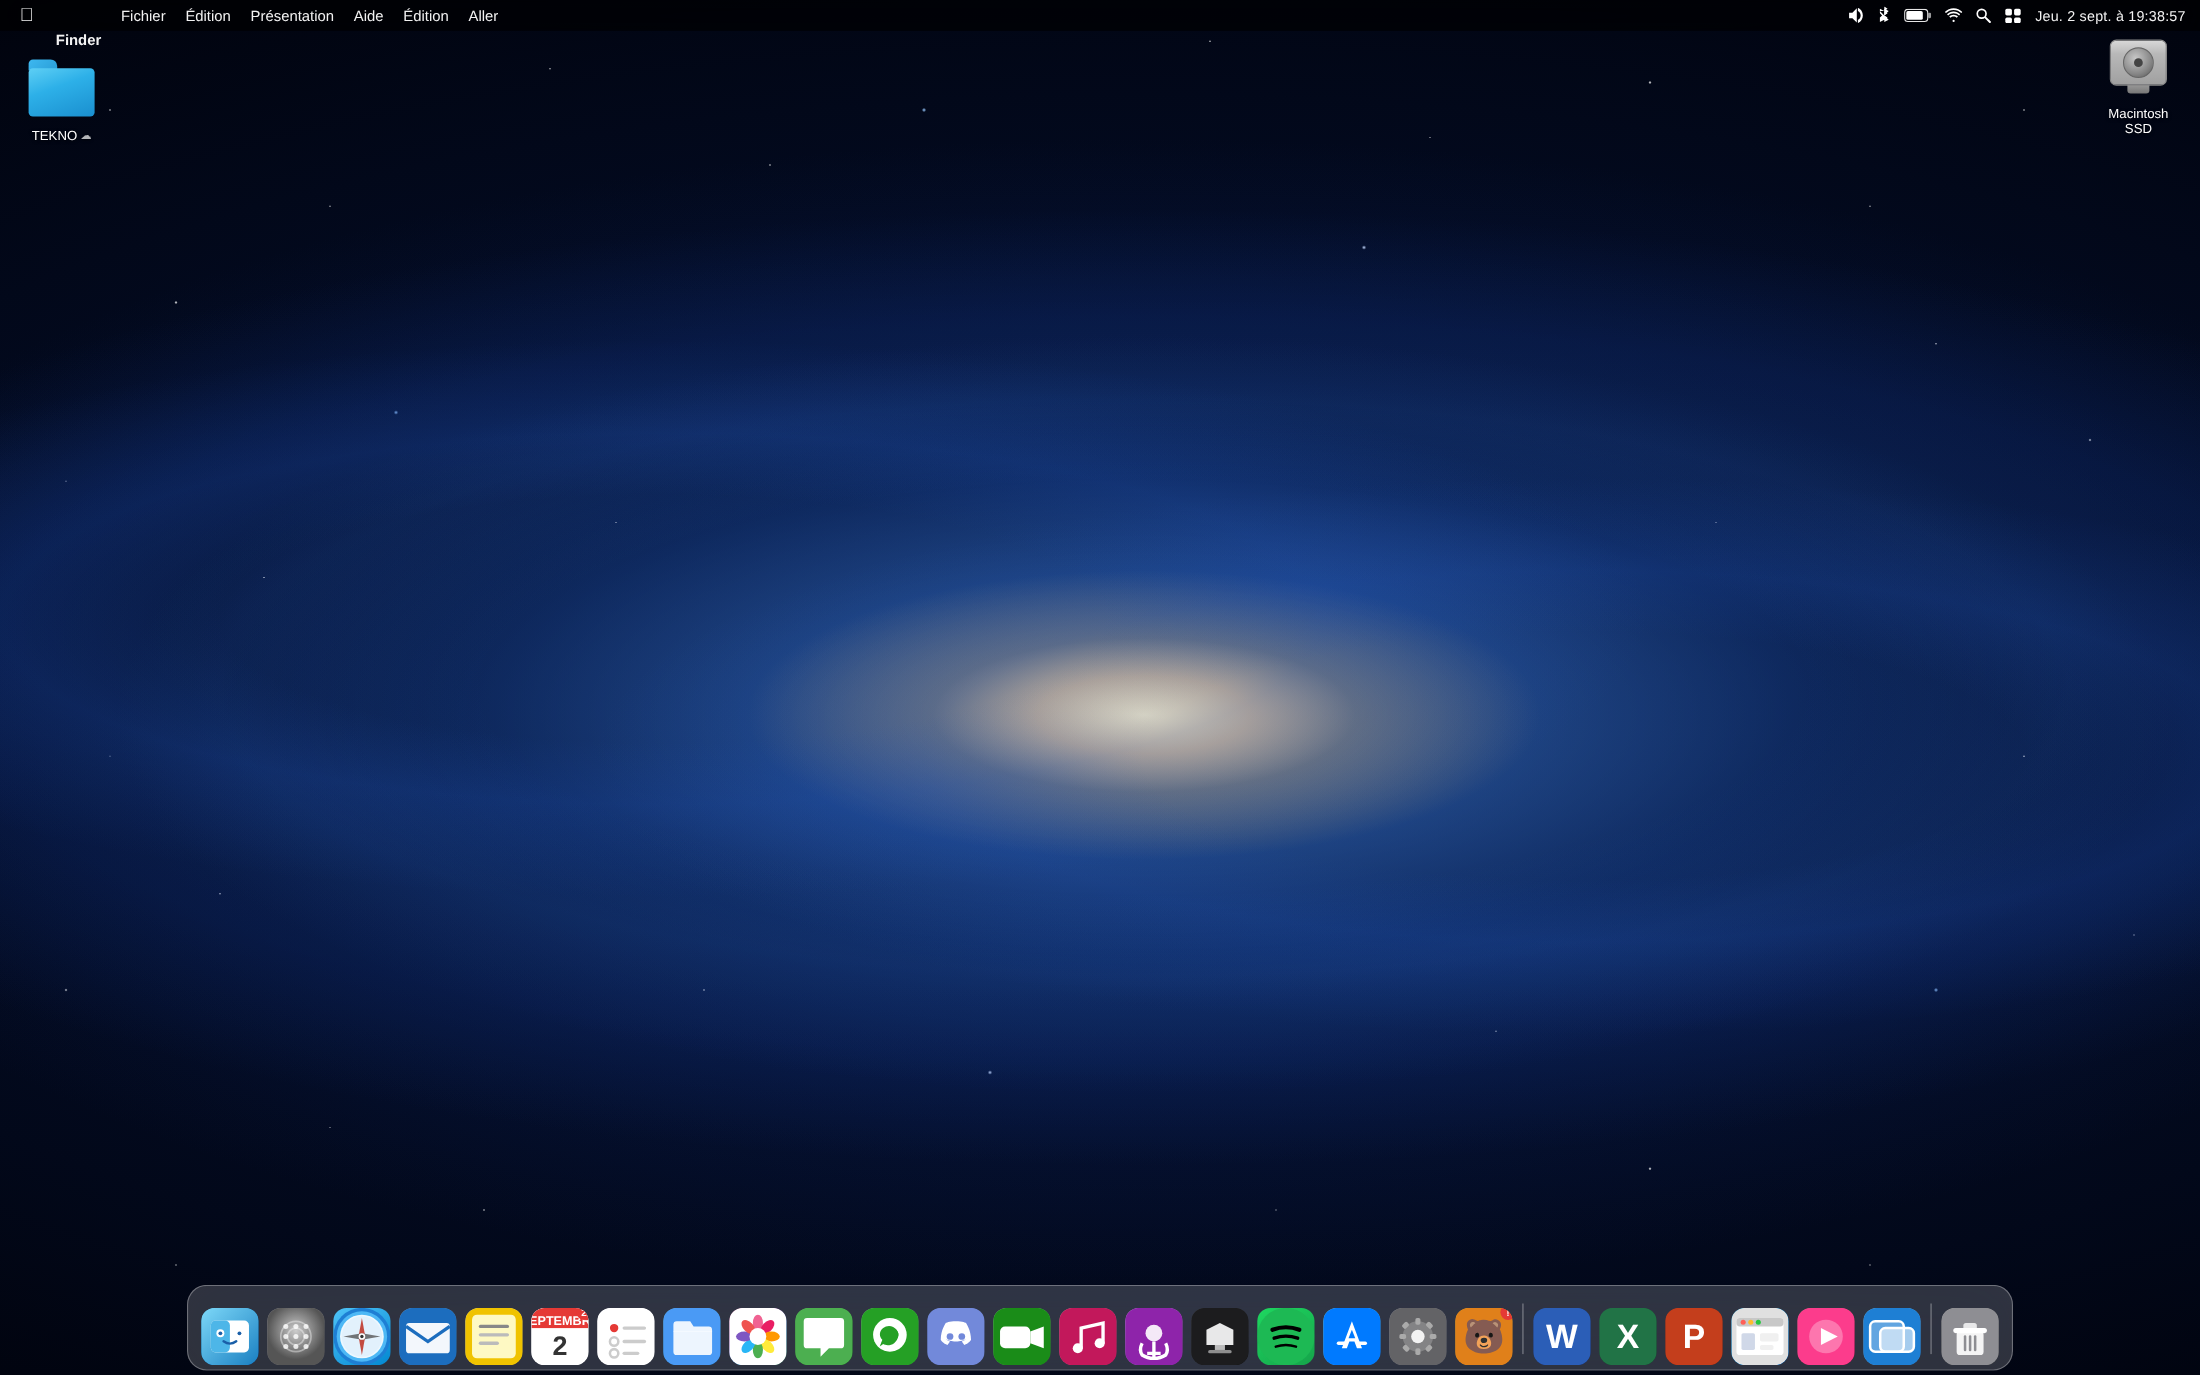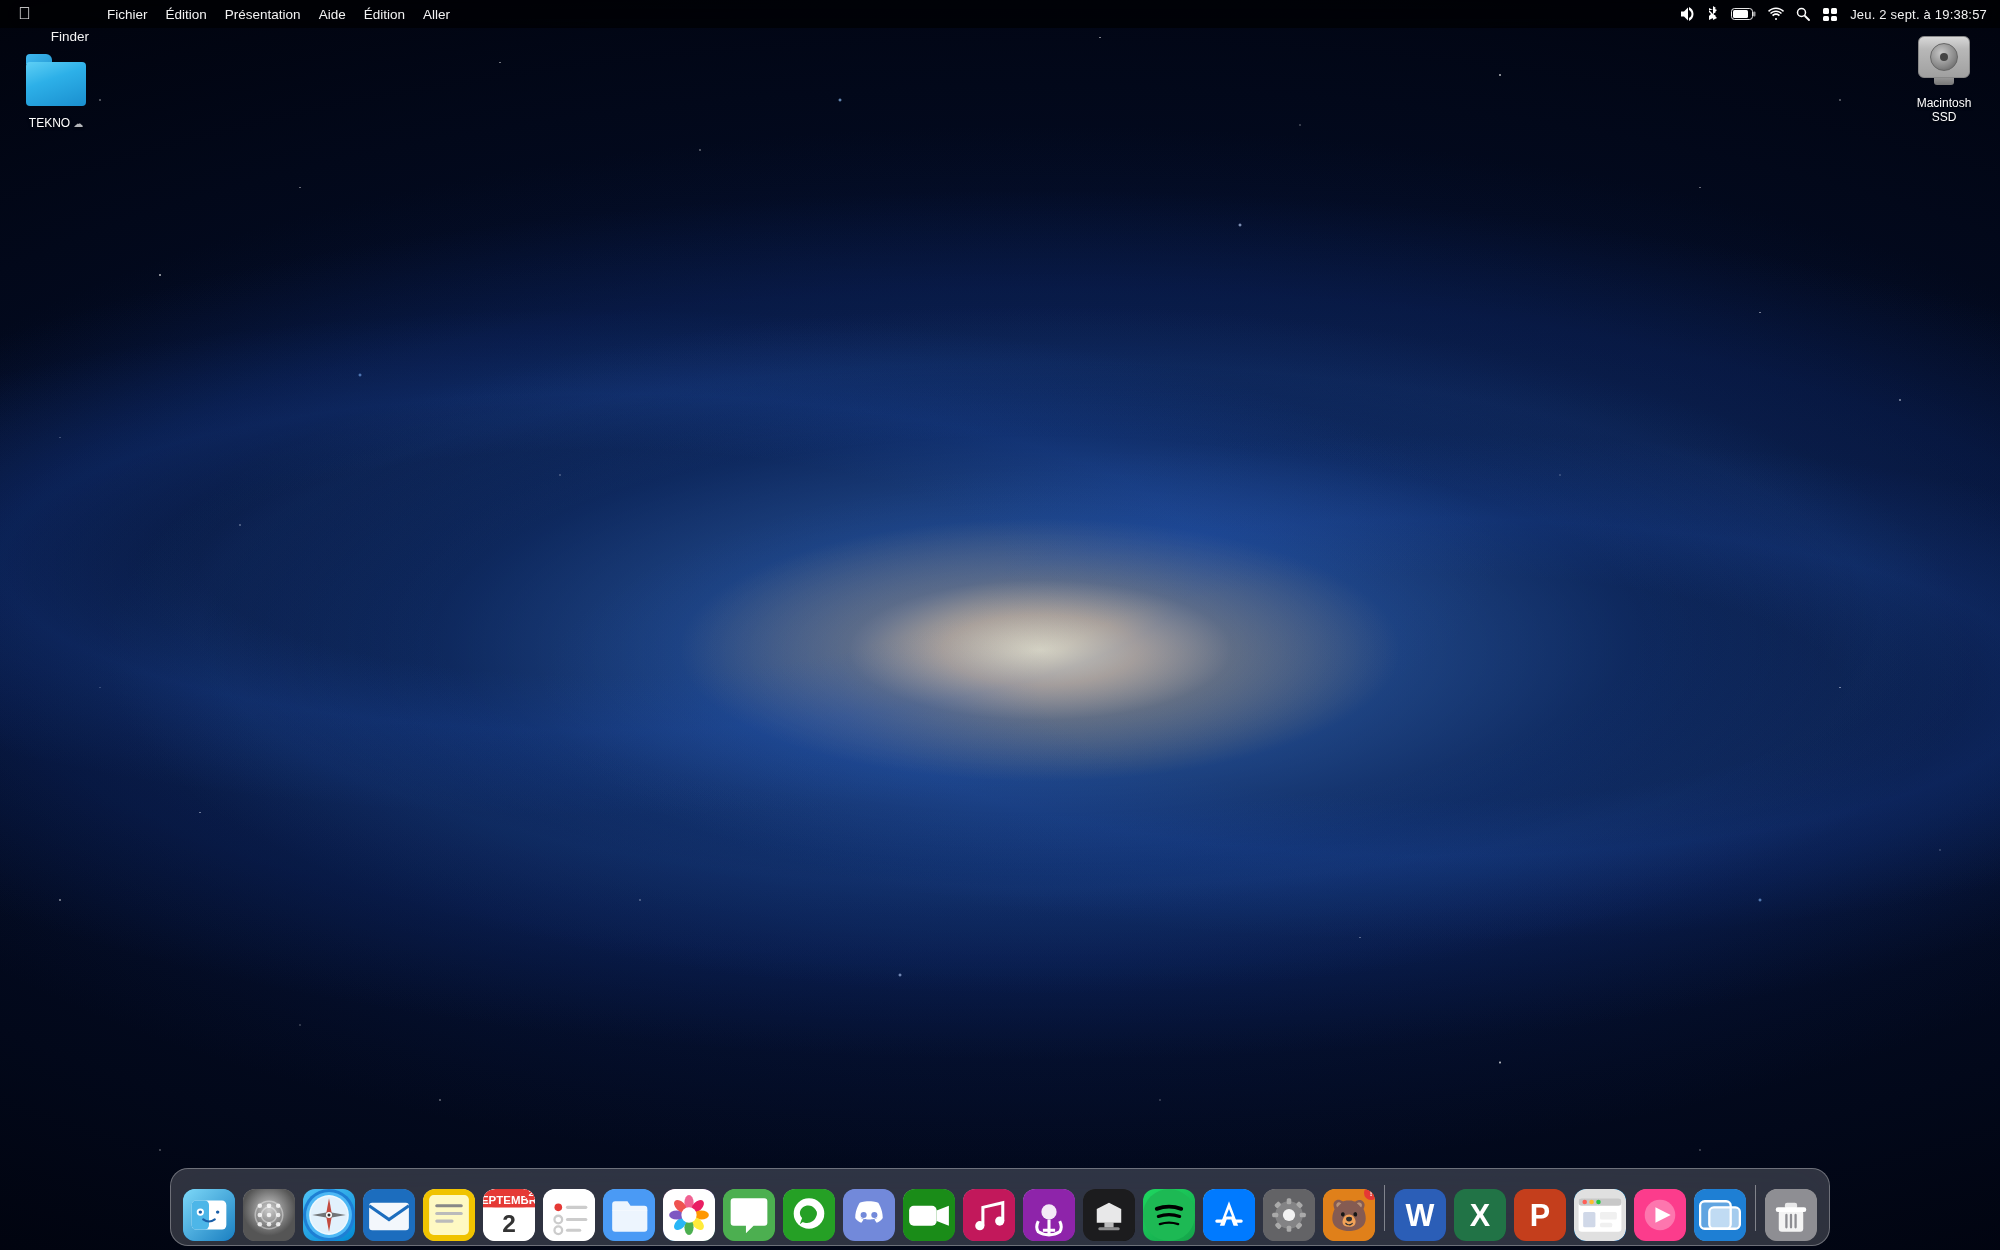--- a/index.html
+++ b/index.html
@@ -113,21 +113,21 @@
       font-size: 13.5px;
     }
 
     .menu-item.apple {
       font-size: 17px;
       padding: 2px 10px;
       font-weight: 300;
     }
 
     .menu-item.finder {
-      font-weight: 400;
+      font-weight: 700;
       margin-top: 45px;
     }
 
     #menubar-right {
       display: flex;
       align-items: center;
       gap: 2px;
       font-size: 13px;
     }
 

